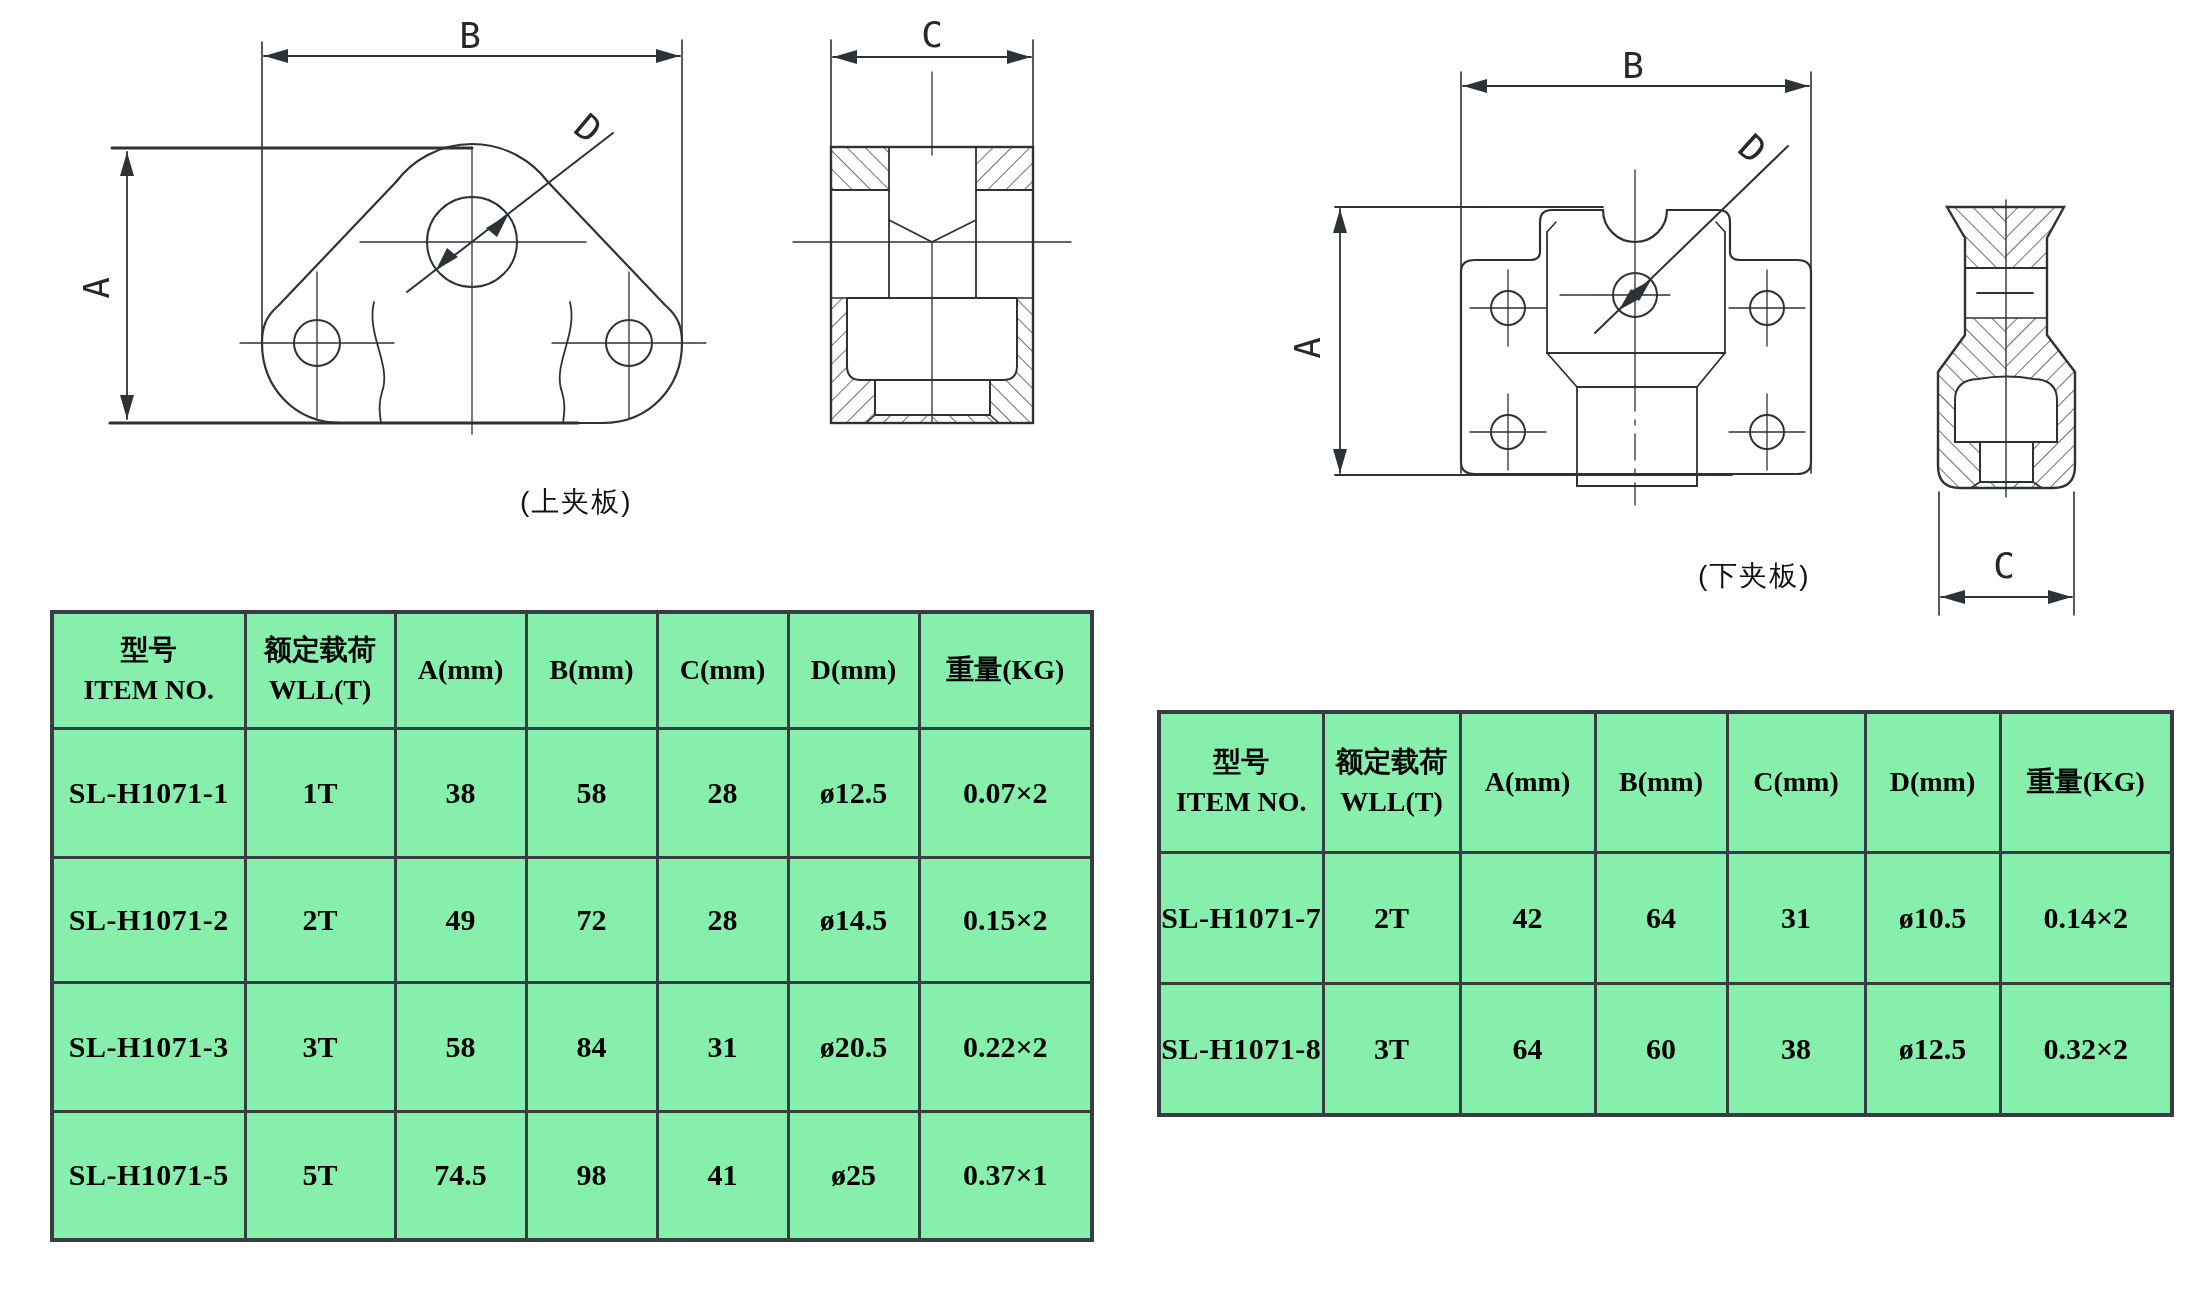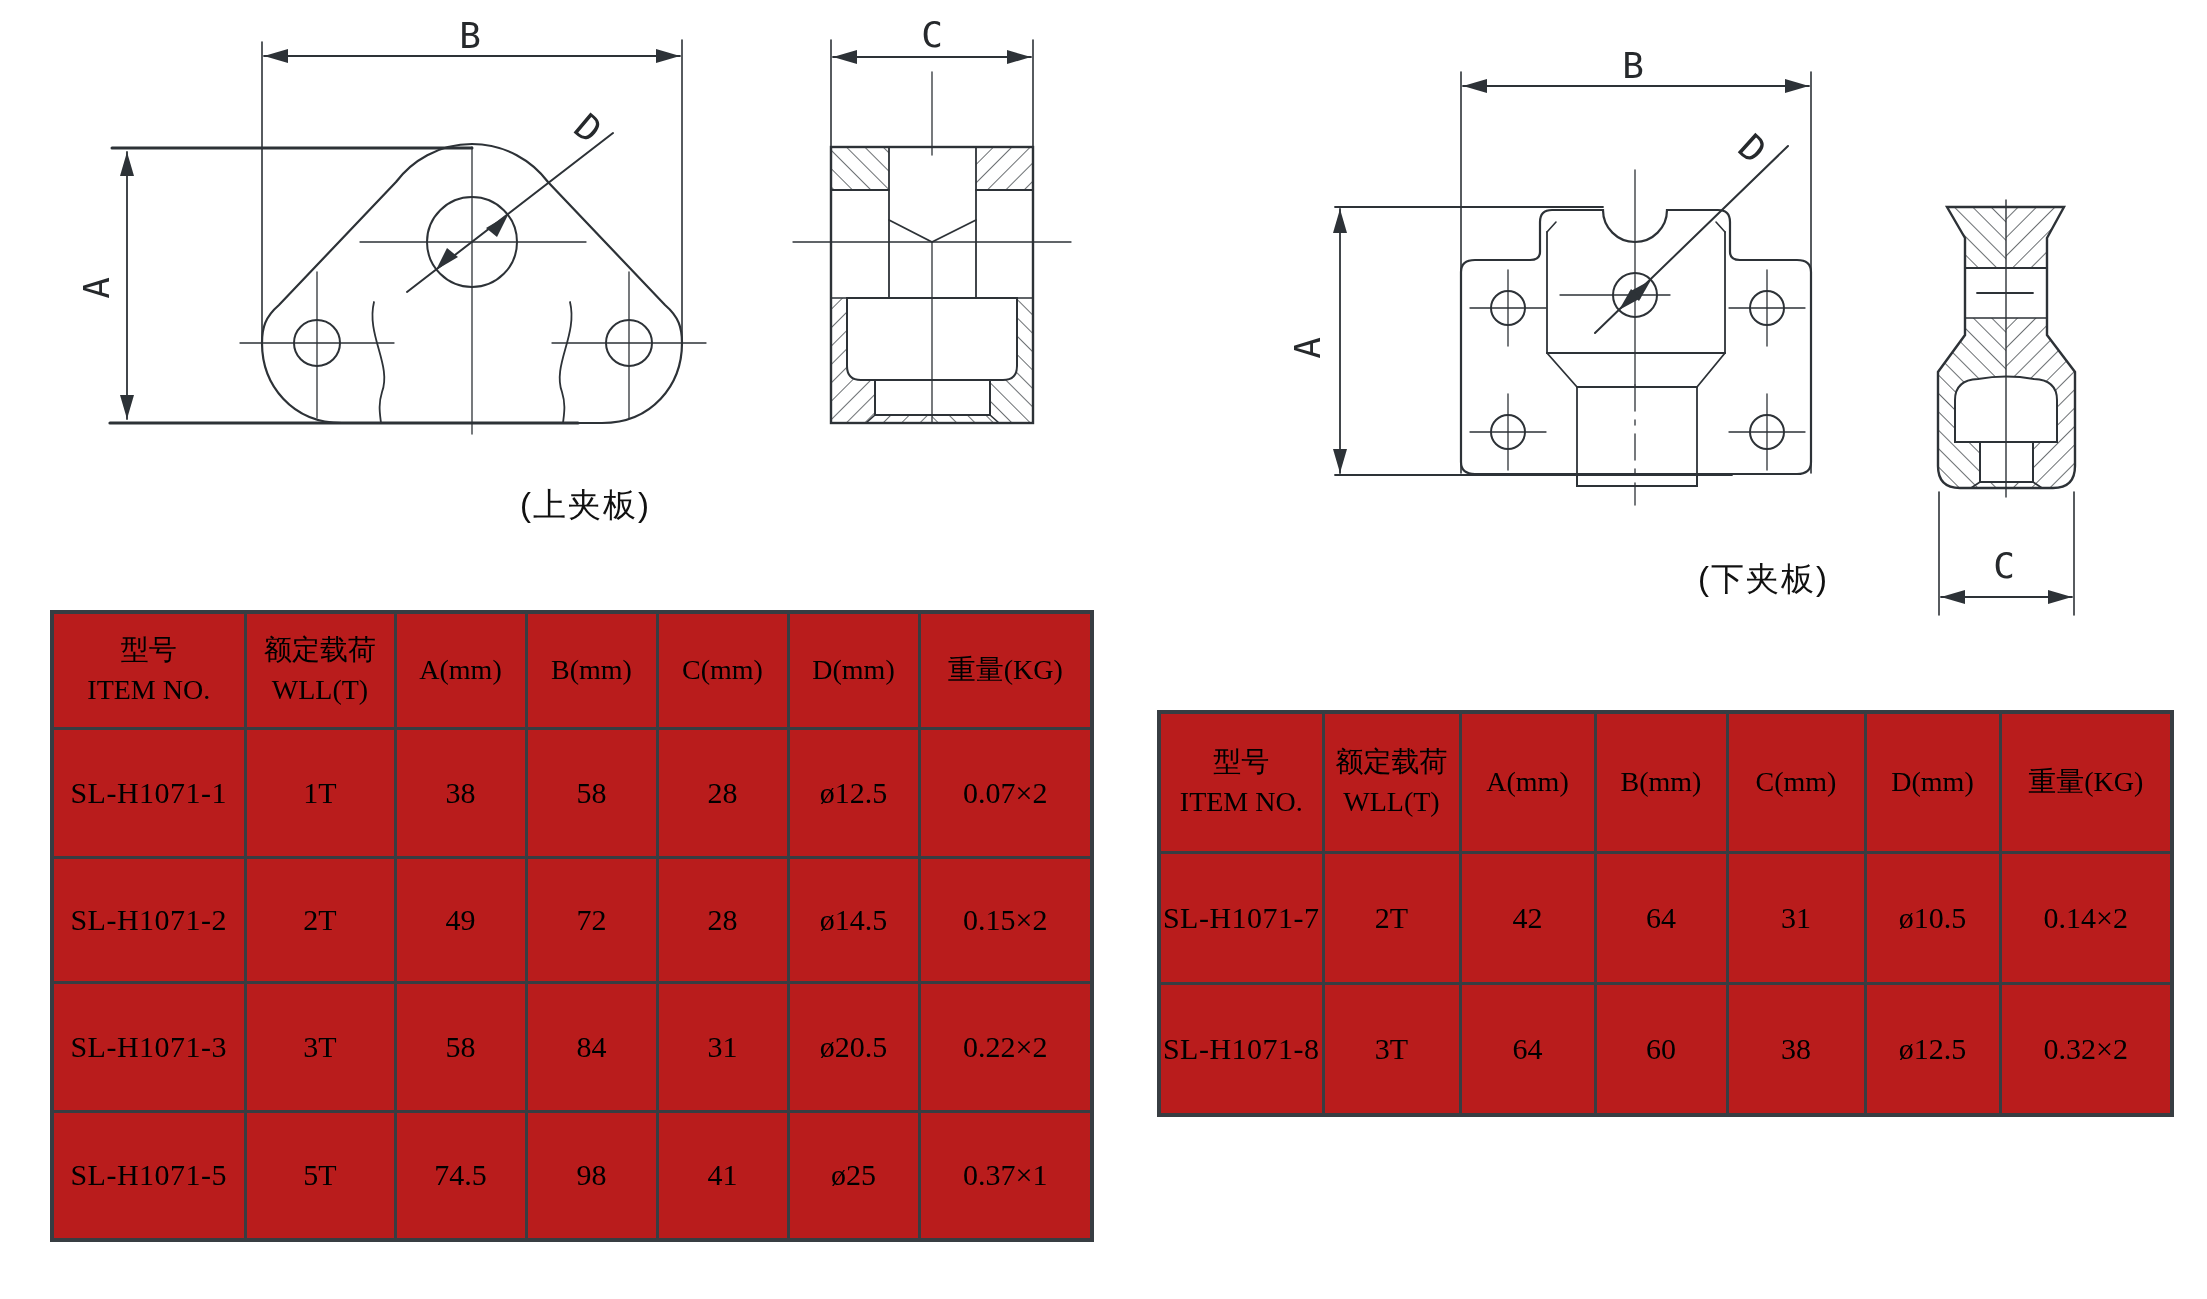--- a/index.html
+++ b/index.html
@@ -1,22 +1,22 @@
 <!DOCTYPE html>
 <html><head>
 <meta charset="utf-8">
 <style>
   html,body{margin:0;padding:0;background:#fff;}
   .canvas{position:relative;width:2207px;height:1299px;background:#fff;overflow:hidden;
           font-family:"Liberation Serif","DejaVu Serif",serif;color:#111;}
   .drawing{position:absolute;}
-  .caption{position:absolute;font-size:33px;letter-spacing:2px;color:#111;white-space:nowrap;
+  .caption{position:absolute;font-size:28px;letter-spacing:2px;color:#111;white-space:nowrap;
            font-family:"Liberation Sans","DejaVu Sans",sans-serif;font-weight:500;}
   svg text.dim{font-family:"DejaVu Sans Mono","Liberation Mono",monospace;font-size:36px;fill:#26292c;}
-  table.spec{position:absolute;border-collapse:collapse;table-layout:fixed;background:#b91c1c;}
+  table.spec{position:absolute;border-collapse:collapse;table-layout:fixed;background:#86efac;font-weight:bold;}
   table.spec td{border:3px solid #383d42;text-align:center;vertical-align:middle;
                 font-size:30px;color:#000;padding:0;overflow:hidden;}
   table.spec{border:4px solid #383d42;}
   table.spec tr.hdr td{font-size:28px;line-height:1.45;}
   .pre{white-space:pre-line;}
   .mono-ish{letter-spacing:0.5px;margin-top:18px;}
 </style>
 </head>
 <body>
 

